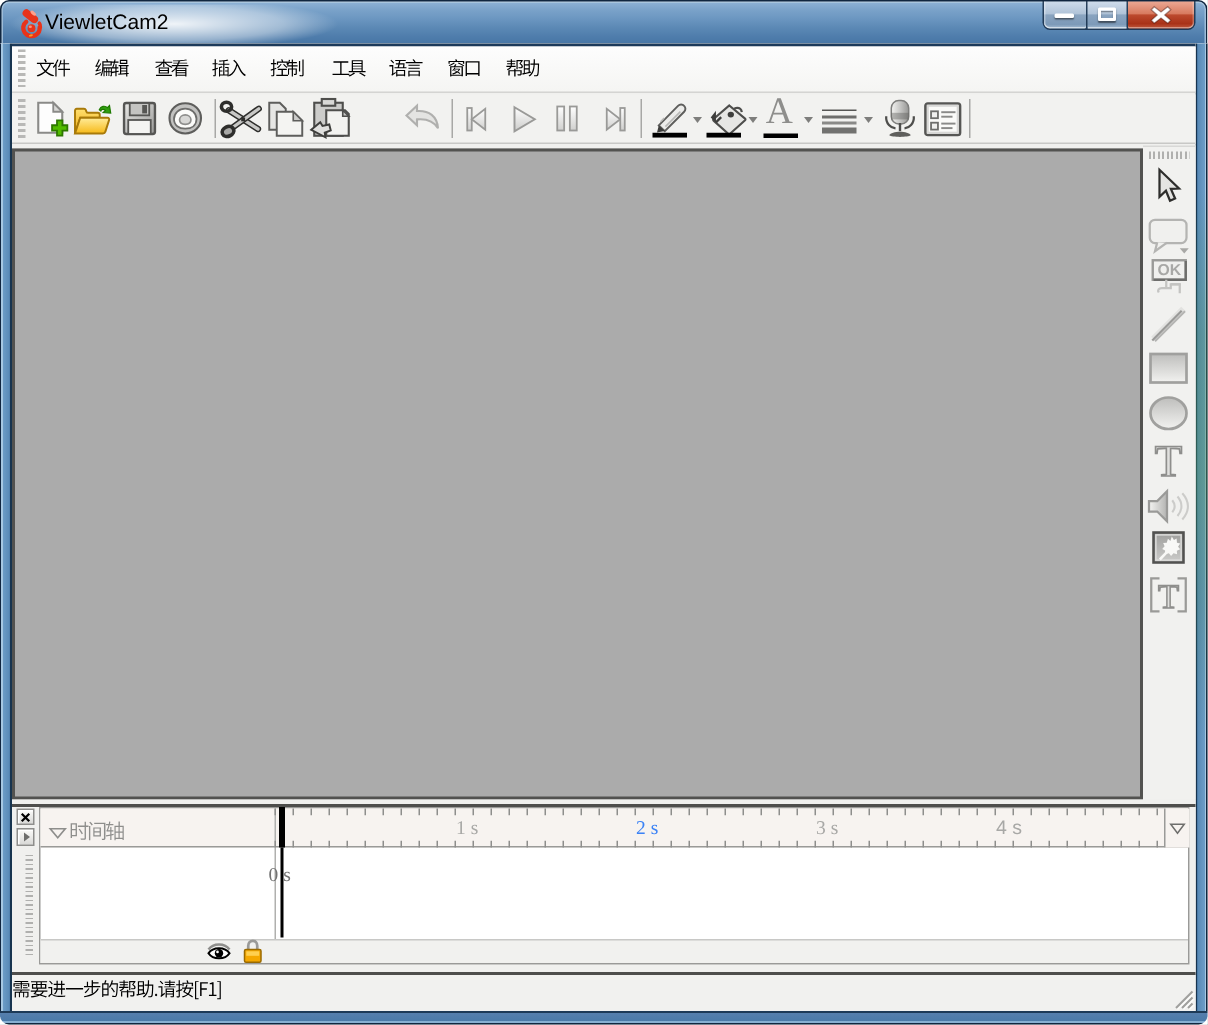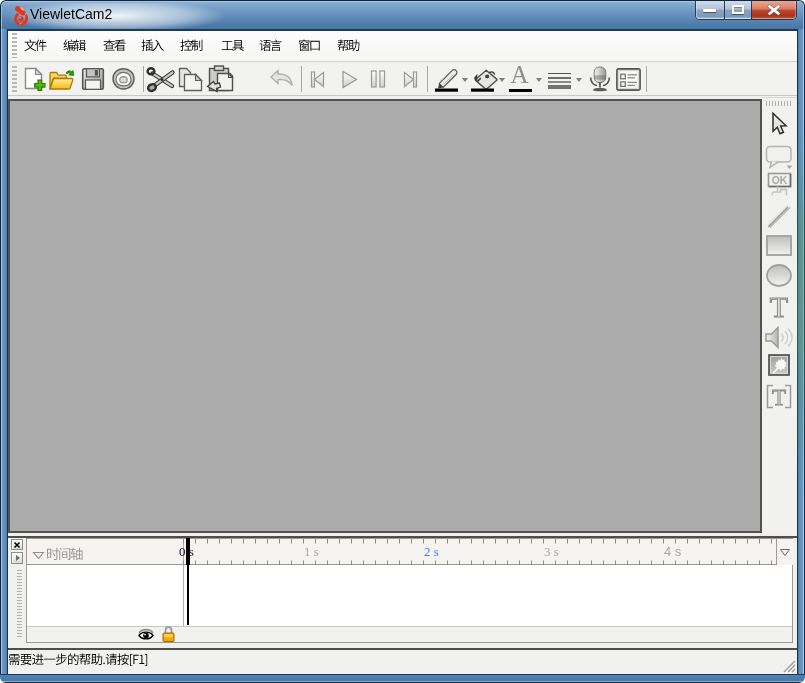--- a/index.html
+++ b/index.html
@@ -344,21 +344,21 @@
 <div class="ab" style="left:11px;top:552px;width:12px;height:12px;background:linear-gradient(180deg,#fcfcfa,#d8d8d6);border:1px solid #8e8e8c;box-shadow:inset 1px 1px 0 #fff"></div>
 <div class="ab" style="left:15.5px;top:555px;width:0;height:0;border-top:3px solid transparent;border-bottom:3px solid transparent;border-left:4px solid #6e6e6c"></div>
 <div class="ab" style="left:17px;top:570px;width:5px;height:68px;
  background:repeating-linear-gradient(180deg,#b0b0ae 0,#b0b0ae 1px,transparent 1px,transparent 3px)"></div>
 <div class="ab" style="left:26px;top:538px;width:767px;height:105px;background:#fff;border:1px solid #9a9a98"></div>
 <div class="ab" style="left:27px;top:539px;width:765px;height:26px;background:#f7f3f0;border-bottom:1px solid #9a9a98"></div>
 <div class="ab" style="left:183px;top:539px;width:1px;height:87px;background:#b0b0ae"></div>
 <svg class="ab" style="left:183px;top:539px" width="592" height="26" viewBox="0 0 592 26">
       <path d="M0.5 0 V4.5 M0.5 21.5 V26 M12.5 0 V4.5 M12.5 21.5 V26 M24.5 0 V4.5 M24.5 21.5 V26 M36.5 0 V4.5 M36.5 21.5 V26 M48.5 0 V4.5 M48.5 21.5 V26 M60.5 0 V4.5 M60.5 21.5 V26 M72.5 0 V4.5 M72.5 21.5 V26 M84.5 0 V4.5 M84.5 21.5 V26 M96.5 0 V4.5 M96.5 21.5 V26 M108.5 0 V4.5 M108.5 21.5 V26 M120.5 0 V4.5 M120.5 21.5 V26 M132.5 0 V4.5 M132.5 21.5 V26 M144.5 0 V4.5 M144.5 21.5 V26 M156.5 0 V4.5 M156.5 21.5 V26 M168.5 0 V4.5 M168.5 21.5 V26 M180.5 0 V4.5 M180.5 21.5 V26 M192.5 0 V4.5 M192.5 21.5 V26 M204.5 0 V4.5 M204.5 21.5 V26 M216.5 0 V4.5 M216.5 21.5 V26 M228.5 0 V4.5 M228.5 21.5 V26 M240.5 0 V4.5 M240.5 21.5 V26 M252.5 0 V4.5 M252.5 21.5 V26 M264.5 0 V4.5 M264.5 21.5 V26 M276.5 0 V4.5 M276.5 21.5 V26 M288.5 0 V4.5 M288.5 21.5 V26 M300.5 0 V4.5 M300.5 21.5 V26 M312.5 0 V4.5 M312.5 21.5 V26 M324.5 0 V4.5 M324.5 21.5 V26 M336.5 0 V4.5 M336.5 21.5 V26 M348.5 0 V4.5 M348.5 21.5 V26 M360.5 0 V4.5 M360.5 21.5 V26 M372.5 0 V4.5 M372.5 21.5 V26 M384.5 0 V4.5 M384.5 21.5 V26 M396.5 0 V4.5 M396.5 21.5 V26 M408.5 0 V4.5 M408.5 21.5 V26 M420.5 0 V4.5 M420.5 21.5 V26 M432.5 0 V4.5 M432.5 21.5 V26 M444.5 0 V4.5 M444.5 21.5 V26 M456.5 0 V4.5 M456.5 21.5 V26 M468.5 0 V4.5 M468.5 21.5 V26 M480.5 0 V4.5 M480.5 21.5 V26 M492.5 0 V4.5 M492.5 21.5 V26 M504.5 0 V4.5 M504.5 21.5 V26 M516.5 0 V4.5 M516.5 21.5 V26 M528.5 0 V4.5 M528.5 21.5 V26 M540.5 0 V4.5 M540.5 21.5 V26 M552.5 0 V4.5 M552.5 21.5 V26 M564.5 0 V4.5 M564.5 21.5 V26 M576.5 0 V4.5 M576.5 21.5 V26 M588.5 0 V4.5 M588.5 21.5 V26" stroke="#8e8e8c" stroke-width="1"></path>
     </svg>
-<div class="ab" style="left:179px;top:544px;font-family:'Liberation Serif',serif;font-size:13px;color:#0f172a">0&nbsp;s</div>
+<div class="ab" style="left:179px;top:575px;font-family:'Liberation Serif',serif;font-size:13px;color:#737373">0&nbsp;s</div>
 <div class="ab" style="left:304px;top:544px;font-family:'Liberation Serif',serif;font-size:13px;color:#a8a8a6">1&nbsp;s</div>
 <div class="ab" style="left:424px;top:544px;font-family:'Liberation Serif',serif;font-size:13px;color:#3b82f6">2&nbsp;s</div>
 <div class="ab" style="left:544px;top:544px;font-family:'Liberation Serif',serif;font-size:13px;color:#a8a8a6">3&nbsp;s</div>
 <div class="ab" style="left:664px;top:544px;font-family:Liberation Sans, sans-serif;font-size:13px;color:#a8a8a6">4&nbsp;s</div>
 
 <div class="ab" style="left:776px;top:539px;width:17px;height:26px;background:#f7f3f0;border-left:1px solid #9a9a98"></div>
 <svg class="ab" style="left:780px;top:549px" width="10" height="7" viewBox="0 0 10 7">
       <path d="M0.5 0.5 H9.5 L5 6.5 Z" fill="#f7f3f0" stroke="#6e6e6c" stroke-width="1"></path>
     </svg>
 <svg class="ab" style="left:46px;top:559px" width="40" height="16" viewBox="0 0 40 16">

